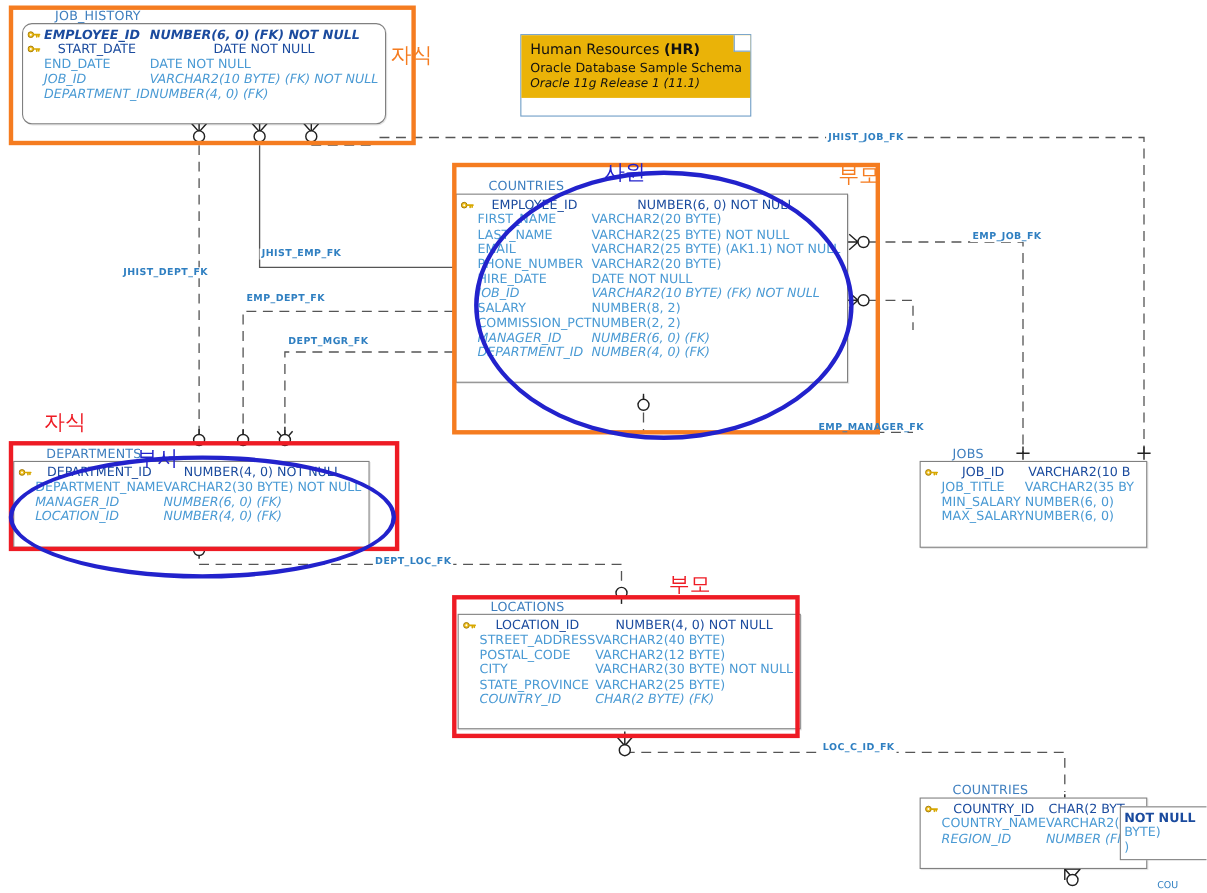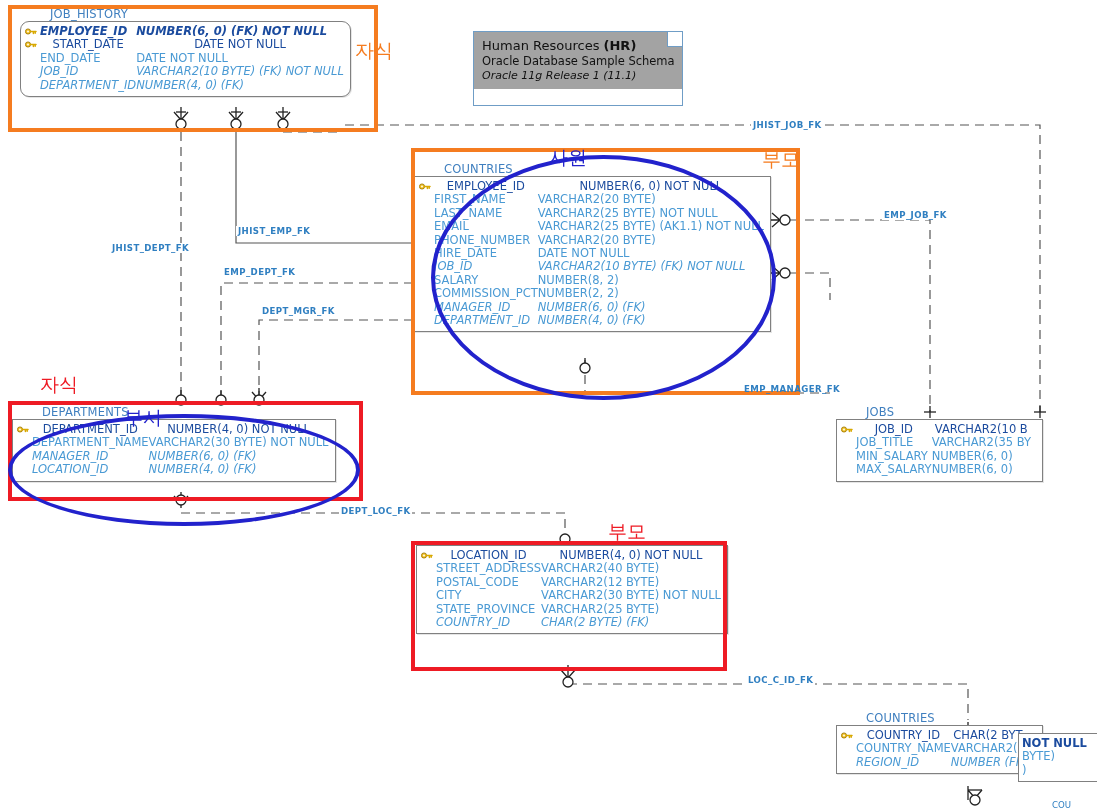--- a/index.html
+++ b/index.html
@@ -8,21 +8,21 @@
 
   
   .entity{position:absolute;}
   .entity .ent-title{
     font-size:11.5px;color:#3f7fbf;letter-spacing:.2px;
     line-height:13px;padding-left:2px;white-space:nowrap;margin-left:28px;
   }
   .entity .ent-body{
     border:1px solid #808080;background:#ffffff;
     box-shadow:1px 1px 0 rgba(0,0,0,.10);
-    padding:3px 6px 4px 4px;
+    padding:3px 6px 20px 4px;
   }
   .entity.rounded .ent-body{border-radius:9px;}
   table.cols{border-collapse:collapse;}
   table.cols td{
     font-size:11.5px;line-height:13.4px;color:#4a9ad4;
     padding:0 0 0 0;white-space:nowrap;vertical-align:top;
   }
   td.k{width:15px;text-align:left;padding-right:1px;}
   td.nm{padding-right:8px;}
   td.ty{}
@@ -41,21 +41,21 @@
   
   .kr{position:absolute;font-size:19px;line-height:19px;white-space:nowrap;
       font-family:"DejaVu Sans","Liberation Sans",sans-serif;}
 
   
   .rel-lbl{position:absolute;font-size:8.6px;color:#2f7fc1;font-weight:bold;
            letter-spacing:.4px;white-space:nowrap;background:#fff;padding:0 2px;}
 
   
   #legend{position:absolute;border:1px solid #6f9dc6;background:#ffffff;}
-  #legend .note-inner{background:#a3a3a3;padding:5px 8px 6px 8px;}
+  #legend .note-inner{background:#eab308;padding:5px 8px 6px 8px;}
   #legend .l1{font-size:13px;color:#111;line-height:17px;white-space:nowrap;}
   #legend .l1 b{font-weight:bold;}
   #legend .l2{font-size:11.5px;color:#111;line-height:15px;white-space:nowrap;}
   #legend .l3{font-size:11px;color:#111;font-style:italic;line-height:14px;white-space:nowrap;}
   #legend .fold{position:absolute;right:0;top:0;width:14px;height:14px;
     background:#fff;border-left:1px solid #6f9dc6;border-bottom:1px solid #6f9dc6;}
 
   
   .overlay-frag{position:absolute;background:#fff;border:1px solid #808080;
     font-size:11.5px;line-height:13.4px;color:#4a9ad4;white-space:nowrap;
@@ -330,20 +330,21 @@
               <td class="k"></td>
               <td class="nm">LOCATION_ID</td>
               <td class="ty">NUMBER(4, 0) (FK)</td>
             </tr>
           </tbody>
         </table>
     </div>
   </div>
 
   <div class="entity" style="left:416px;top:545px;">
+    <div class="ent-title">LOCATIONS</div>
     <div class="ent-body">
       <table class="cols">
           <tbody>
             <tr class="pk">
               <td class="k"><span class="key-glyph"><svg width="12" height="9" viewBox="0 0 12 9">
                     <circle cx="3" cy="4.5" r="2.6" fill="#f0c020" stroke="#9a7200" stroke-width=".8"></circle>
                     <circle cx="3" cy="4.5" r="0.9" fill="#fff"></circle>
                     <path d="M5.4,4.5 L11,4.5 M8.4,4.5 L8.4,6.6 M10.2,4.5 L10.2,6.3" stroke="#d8a800" stroke-width="1.5" fill="none" stroke-linecap="round"></path>
                   </svg></span></td>
               <td class="nm">LOCATION_ID</td>

